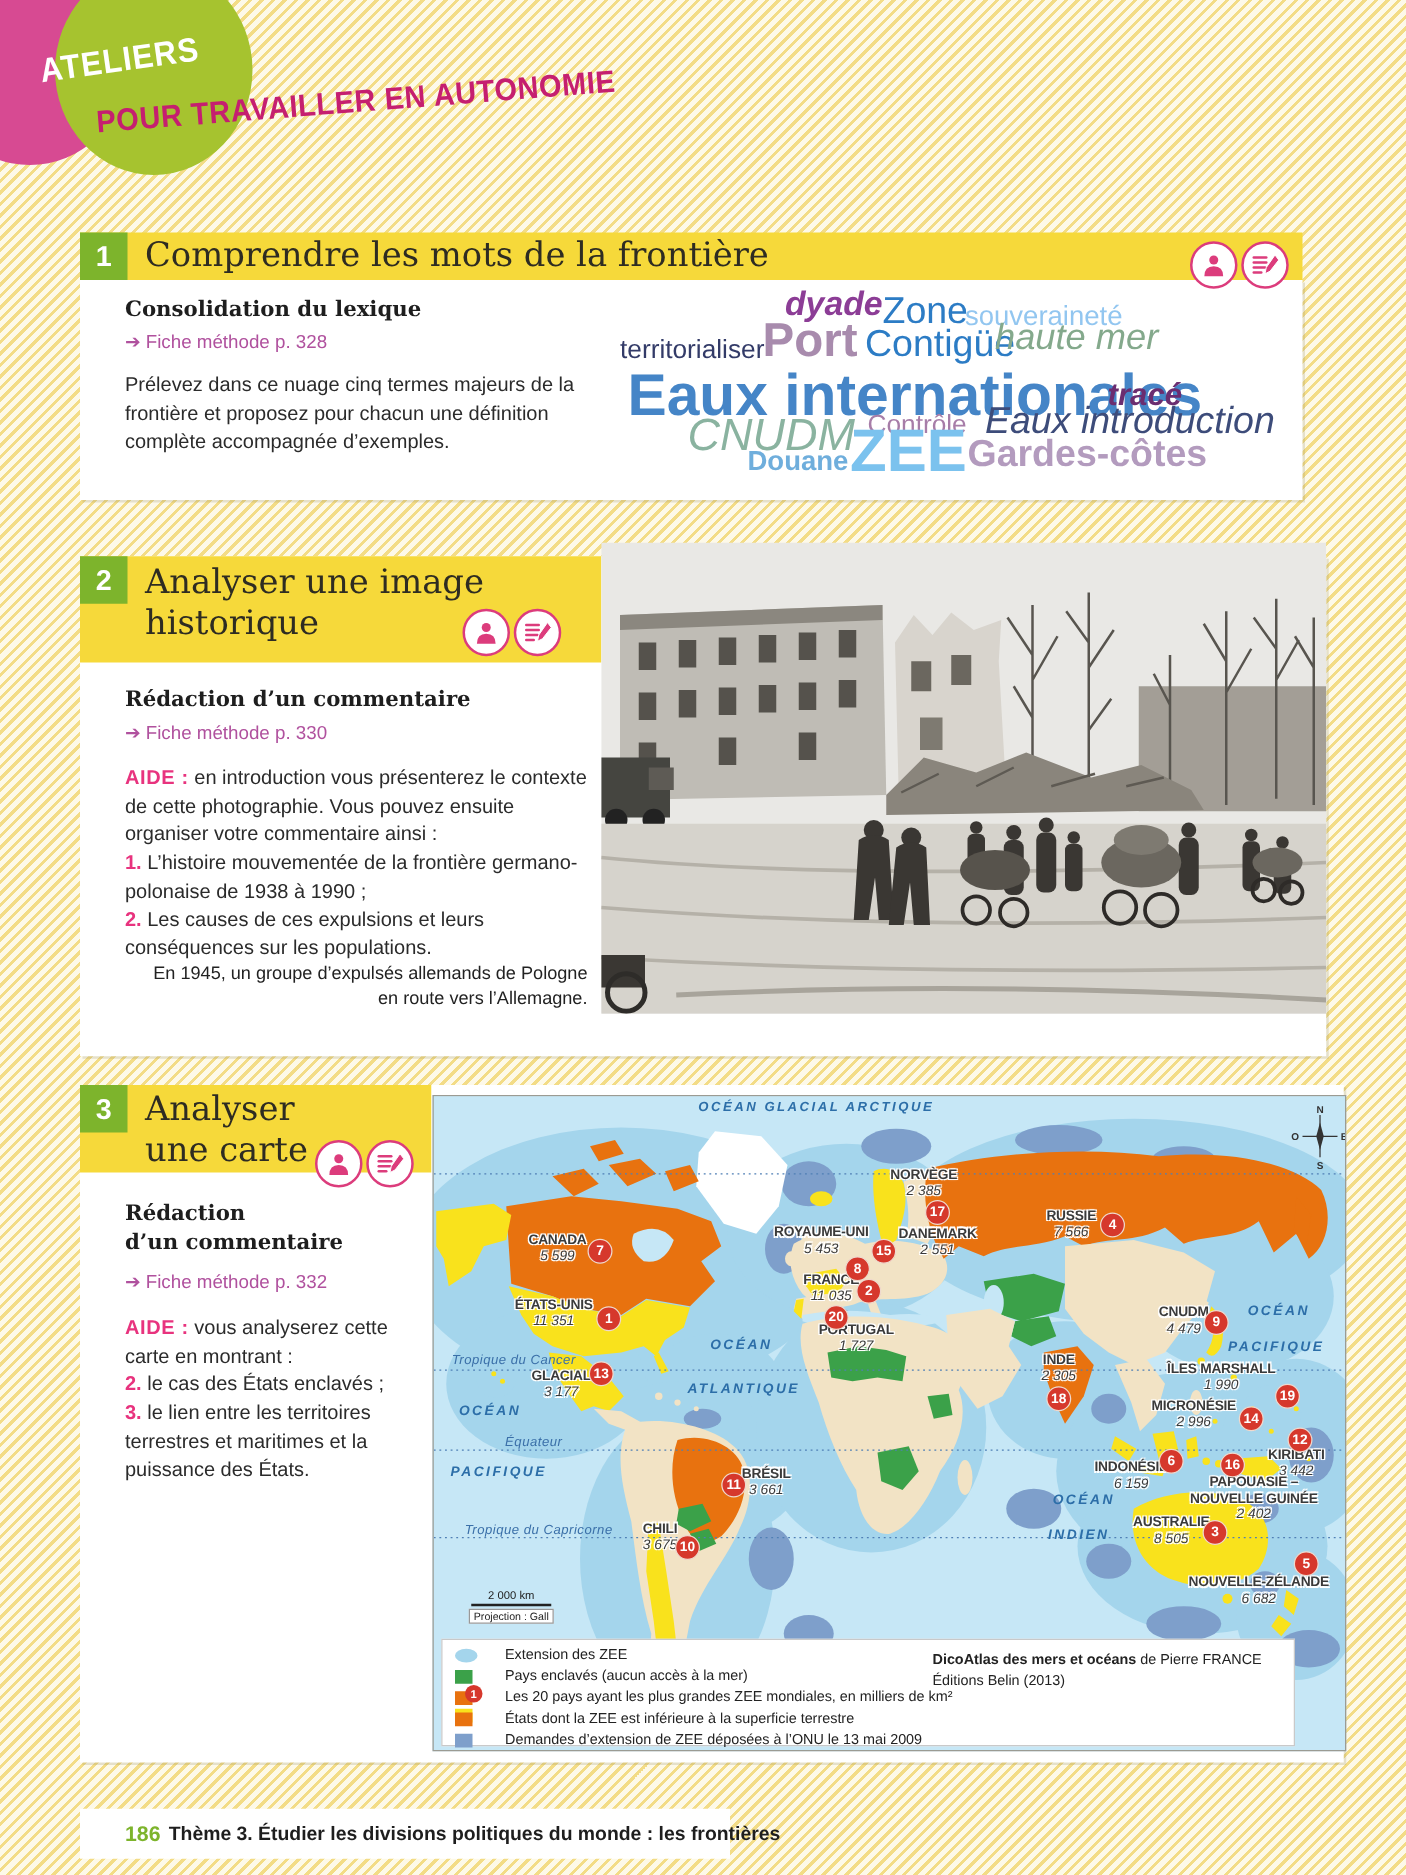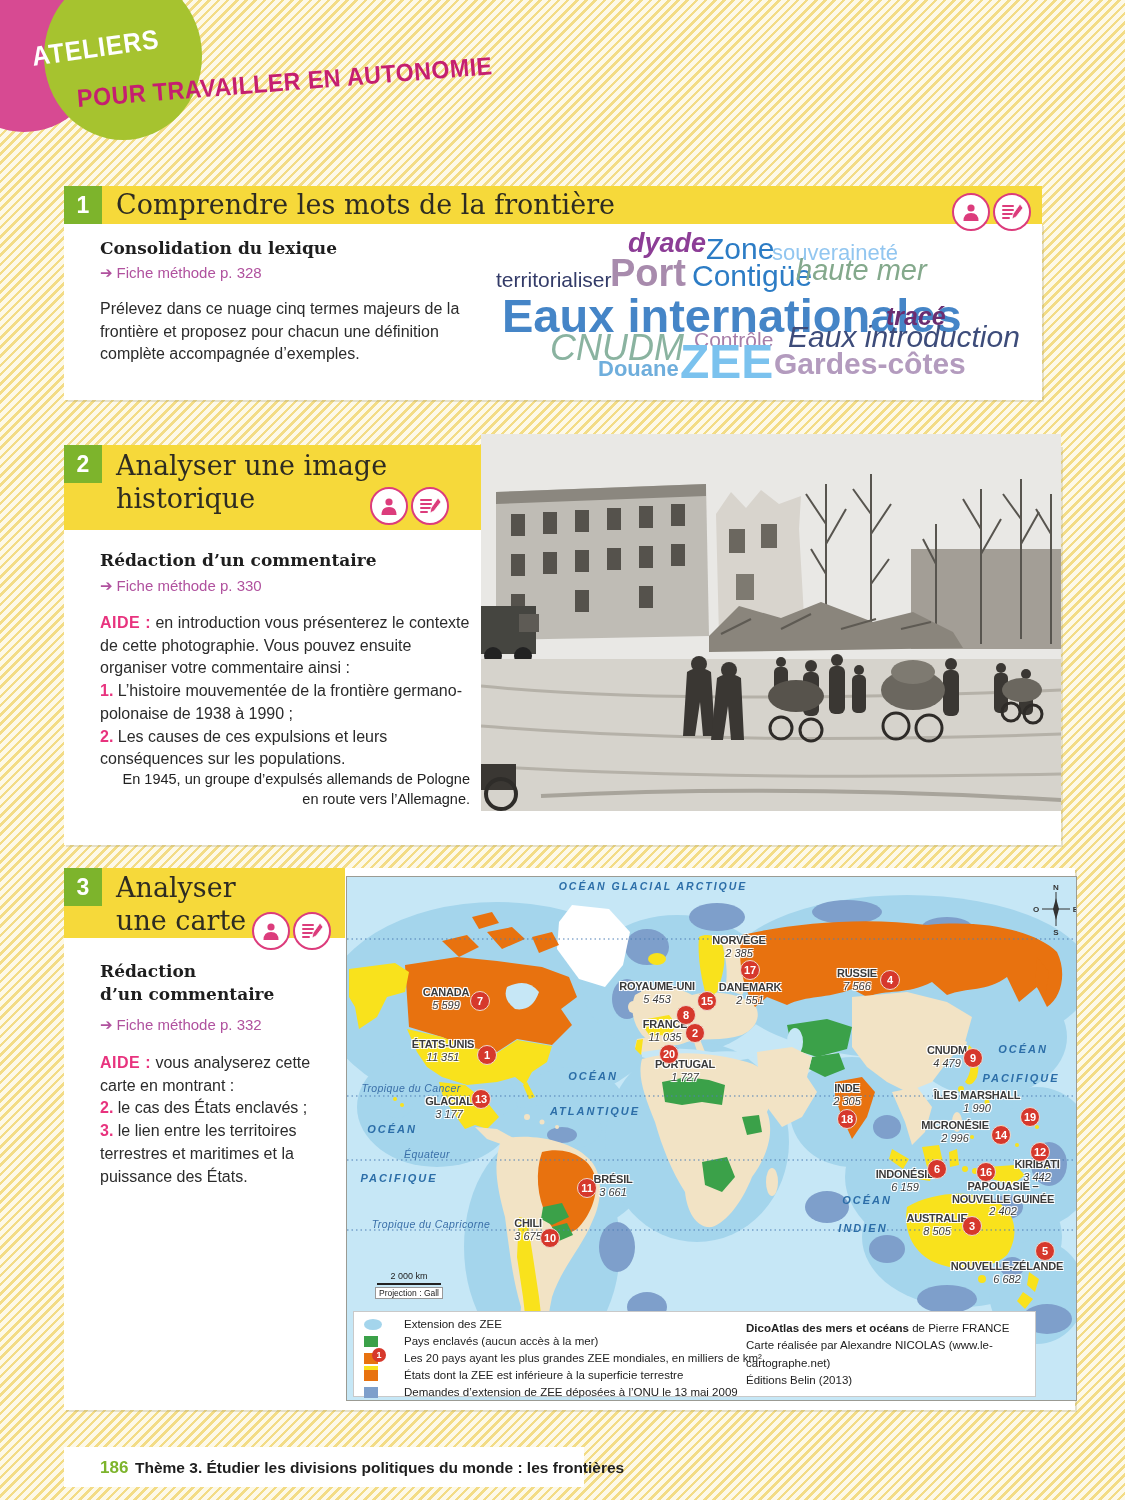--- a/index.html
+++ b/index.html
@@ -574,21 +574,20 @@
       <div class="litem" style="top:57px;">
           <span class="sw"><span class="lsq" style="background:#E8720F;"></span></span>
           <span class="lt">États dont la ZEE est inférieure à la superficie terrestre</span>
         </div>
       <div class="litem" style="top:74px;">
           <span class="sw"><span class="lsq" style="background:#7E9FCB;"></span></span>
           <span class="lt">Demandes d’extension de ZEE déposées à l’ONU le 13 mai 2009</span>
         </div>
       <div class="credits">
         <div><b>DicoAtlas des mers et océans</b><span> de Pierre FRANCE</span></div>
-        <div>Carte réalisée par Alexandre NICOLAS (www.le-cartographe.net)</div>
         <div>Éditions Belin (2013)</div>
       </div>
     </div>
   </div>
 
   <div class="abs footer-band"></div>
   <div class="abs foot-num" style="left:100px;top:1458px;">186</div>
   <div class="abs foot-txt" style="left:135px;top:1459px;">Thème 3. Étudier les divisions politiques du monde : les frontières</div>
 
 </div>

